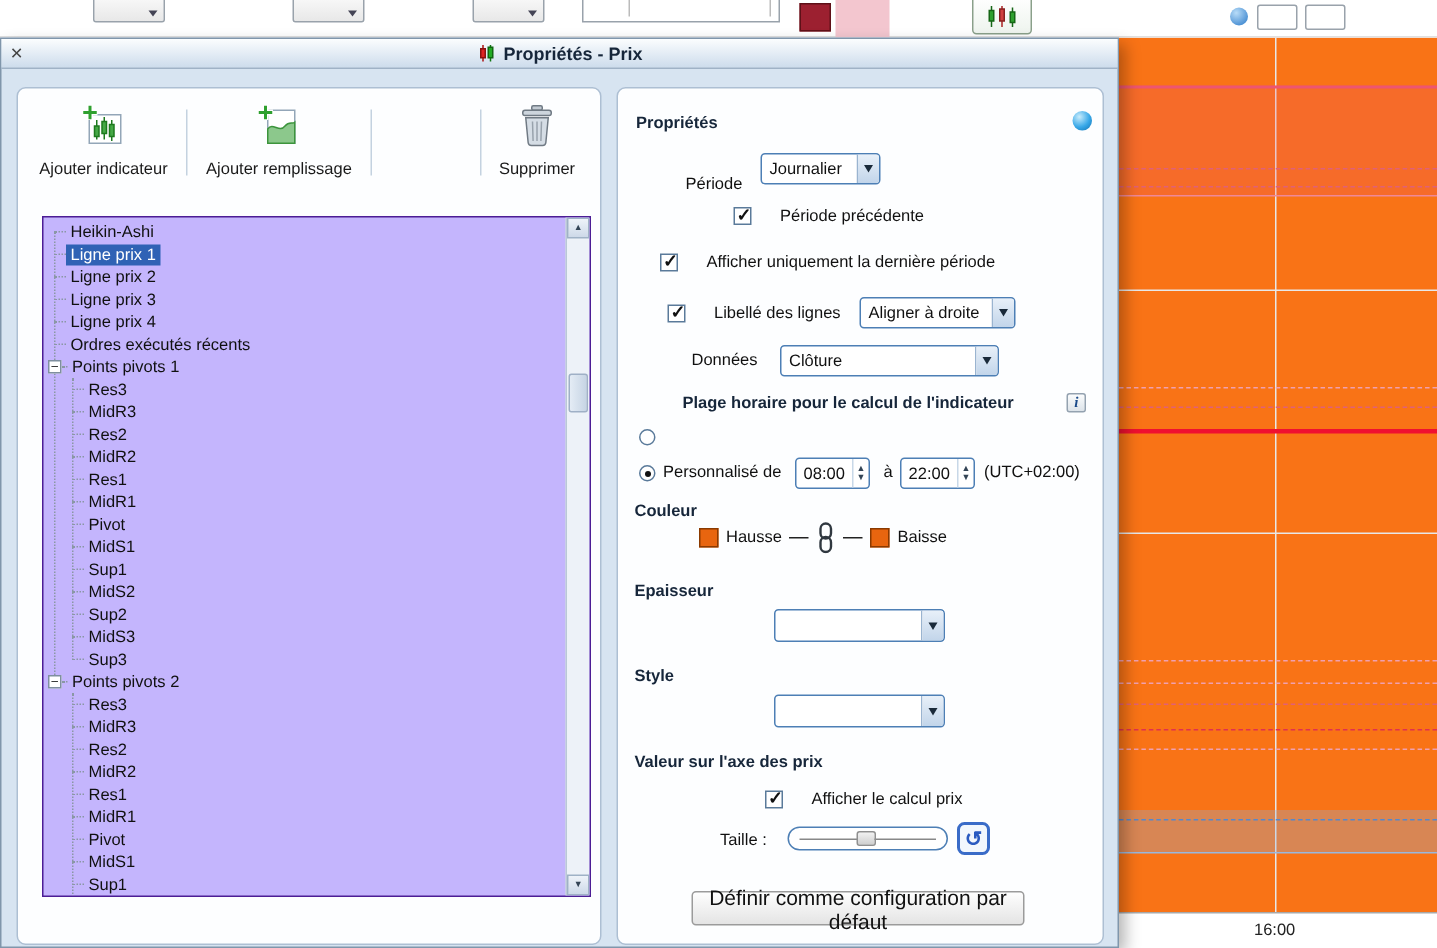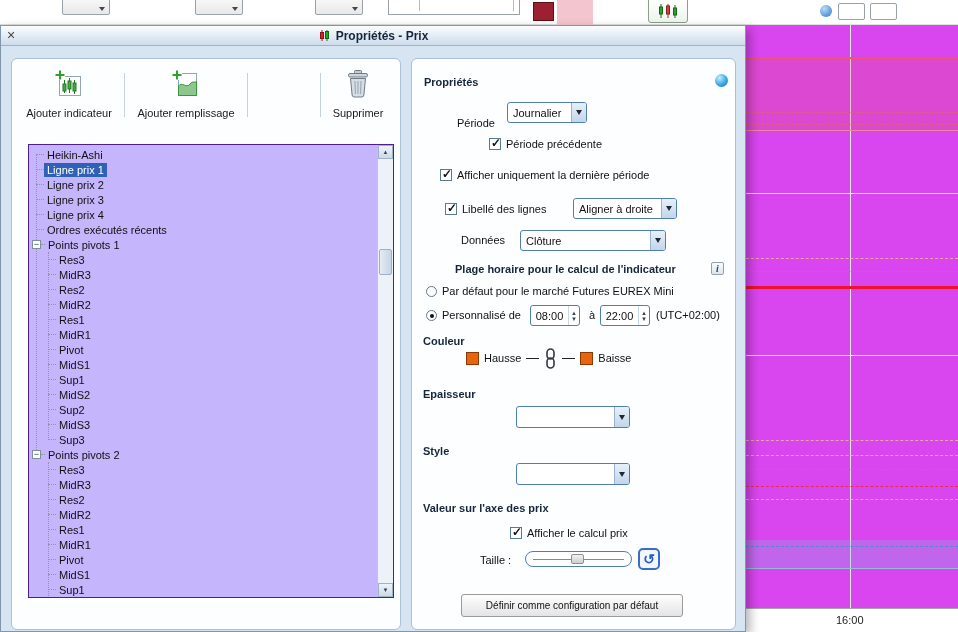--- a/index.html
+++ b/index.html
@@ -13,21 +13,21 @@
   .tsel::after{content:"";position:absolute;right:4px;top:13px;border-left:3px solid transparent;border-right:3px solid transparent;border-top:4px solid #445}
   .twide{position:absolute;left:388px;top:-7px;width:132px;height:22px;background:#fff;border:1px solid #99a2ab}
   .twide i{position:absolute;top:3px;bottom:3px;border-left:1px solid #bbb}
   .tred{position:absolute;left:533px;top:2px;width:21px;height:19px;background:#9c2030;border:1px solid #5e1018}
   .tpink{position:absolute;left:557px;top:0;width:36px;height:25px;background:#f3c6cf}
   .tcandle{position:absolute;left:648px;top:-3px;width:40px;height:26px;background:linear-gradient(#ffffff,#eef4ee);border:1px solid #8aa08a;border-radius:3px;display:flex;align-items:flex-end;justify-content:center;padding-bottom:3px}
   .tdot{position:absolute;left:820px;top:5px;width:12px;height:12px;border-radius:50%;background:radial-gradient(circle at 35% 30%,#b8dcf8,#2878c8)}
   .tf{position:absolute;top:3px;width:27px;height:17px;background:#fff;border:1px solid #99a2ab;border-radius:2px}
 
   
-  .chartbg{position:absolute;left:746px;top:25px;width:212px;height:607px;background:#d946ef;overflow:hidden;z-index:1}
+  .chartbg{position:absolute;left:746px;top:25px;width:212px;height:607px;background:#f97316;overflow:hidden;z-index:1}
   .band{position:absolute;left:0;right:0}
   .cl{position:absolute;left:0;right:0;height:0}
   .vgrid{position:absolute;left:104px;top:0;width:1px;height:583px;background:#e8e8e8}
   .axis{position:absolute;left:0;right:0;top:583px;height:24px;background:#fff;border-top:1px solid #a8a8a8}
   .axis .tlab{position:absolute;left:90px;top:5px;font-size:11px;color:#222}
 
   
   .dialog{position:absolute;left:0;top:25px;width:746px;height:607px;background:#d7e4f1;border:1px solid #8096ab;box-shadow:4px 4px 10px rgba(0,0,0,.3);z-index:3}
   .titlebar{position:relative;height:20px;background:linear-gradient(#fbfdfe,#cddcec);border-bottom:1px solid #9fb2c6;display:flex;align-items:center;justify-content:center;gap:5px}
   .close{position:absolute;left:6px;top:1px;font-size:14px;line-height:16px;color:#444}
@@ -67,42 +67,42 @@
   
   .rp-h{position:absolute;font-weight:bold;font-size:11px;color:#16263a;white-space:nowrap}
   .rp-lbl{position:absolute;font-size:11px;color:#101010;white-space:nowrap}
   .help{position:absolute;left:303px;top:15px;width:13px;height:13px;border-radius:50%;background:radial-gradient(circle at 35% 30%,#c8ecfc,#38a8e8 55%,#1070b0)}
   .dd{position:absolute;height:21px;background:#fff;border:1px solid #4d7fb5;border-radius:3px;display:flex;align-items:center}
   .dd-text{flex:1;padding:0 5px;white-space:nowrap;overflow:hidden}
   .dd-btn{flex:none;width:15px;height:100%;border-left:1px solid #9ab4d0;background:linear-gradient(#e8f0f9,#c2d5ea);display:flex;align-items:center;justify-content:center;border-radius:0 2px 2px 0}
   .dd-btn::before{content:"";border-left:3.5px solid transparent;border-right:3.5px solid transparent;border-top:5px solid #1a2a3a}
   .linesample{margin:0 auto;width:62px;border-top:2px solid #111}
   .linesample.thin{border-top-width:1px}
-  .chk{position:absolute;display:flex;align-items:flex-end;gap:5px;white-space:nowrap}
+  .chk{position:absolute;display:flex;align-items:flex-end;gap:19px;white-space:nowrap}
   .chk .box{flex:none;width:12px;height:12px;background:#fff;border:1px solid #5a7a9a;position:relative}
   .chk .box::before{content:"✓";position:absolute;left:1px;top:-3px;font-size:12px;font-weight:bold;color:#111}
   .rad{position:absolute;width:11px;height:11px;border:1px solid #5a7a9a;border-radius:50%;background:#fff}
   .rad.on::after{content:"";position:absolute;left:2.5px;top:2.5px;width:4px;height:4px;border-radius:50%;background:#111}
   .spin{position:absolute;height:21px;background:#fff;border:1px solid #4d7fb5;border-radius:3px;display:flex;align-items:center}
   .spin-val{flex:1;text-align:center}
   .spin-btns{flex:none;width:11px;height:100%;display:flex;flex-direction:column;align-items:center;justify-content:center;border-left:1px solid #c8d8e8}
   .spin-btns i{font-style:normal;font-size:6px;line-height:6px;color:#345}
   .spin-btns i.up::before{content:"▲"}
   .spin-btns i.dn::before{content:"▼"}
   .colorrow{position:absolute;left:54px;top:292px;height:14px;display:flex;align-items:center;gap:5px}
   .swatch{width:13px;height:13px;background:linear-gradient(#f07a28,#dd5505);border:1px solid #8a3a00;flex:none}
   .cseg{width:13px;border-top:1px solid #222;flex:none}
   .slider{position:absolute;left:113px;top:492px;width:107px;height:16px;border:1px solid #4d7fb5;border-radius:8px;background:#fff}
   .slider .track{position:absolute;left:7px;right:7px;top:7px;border-top:1px solid #888}
   .slider .thumb{position:absolute;left:45px;top:2px;width:13px;height:10px;background:linear-gradient(#f2f2f2,#cfcfcf);border:1px solid #909090;border-radius:2px}
   .reset{position:absolute;left:226px;top:489px;width:22px;height:22px;border:2px solid #3a6cc8;border-radius:5px;background:#f2f7fd;display:flex;align-items:center;justify-content:center}
   .reset::before{content:"↺";font-size:14px;font-weight:bold;color:#2a5ac0}
   .info{position:absolute;left:299px;top:203px;width:13px;height:13px;border:1px solid #94a2b0;border-radius:2px;background:linear-gradient(#fbfcfd,#dde4ea);display:flex;align-items:center;justify-content:center}
   .info::before{content:"i";font-family:"Liberation Serif",serif;font-style:italic;font-weight:bold;font-size:10px;color:#1a4a8a}
-  .defbtn{position:absolute;left:49px;top:535px;width:222px;height:23px;background:linear-gradient(#fefefe,#e4e4e4);border:1px solid #9b9b9b;border-radius:3px;font-size:10px;color:#111;display:flex;align-items:center;justify-content:center;font-family:inherit}
+  .defbtn{position:absolute;left:49px;top:535px;width:222px;height:23px;background:linear-gradient(#fefefe,#e4e4e4);border:1px solid #9b9b9b;border-radius:3px;font-size:14px;color:#111;display:flex;align-items:center;justify-content:center;font-family:inherit}
 </style>
 </head>
 <body>
 
 <div class="screen">
 
   <div class="chartbg">
     <div class="vgrid"></div>
     <div class="axis">
       <span class="tlab">16:00</span>
@@ -378,21 +378,20 @@
       <span class="rp-lbl" style="left:49px;top:175px">Données</span>
       <div class="dd" style="left:108px;top:171px;width:146px">
         <span class="dd-text">Clôture</span>
         <span class="dd-btn"></span>
       </div>
 
       <span class="rp-h" style="left:43px;top:204px">Plage horaire pour le calcul de l'indicateur</span>
       <span class="info"></span>
 
       <span class="rad" style="left:14px;top:227px"></span>
-      <span class="rp-lbl" style="left:30px;top:226px">Par défaut pour le marché Futures EUREX Mini</span>
 
       <span class="rad on" style="left:14px;top:251px"></span>
       <span class="rp-lbl" style="left:30px;top:250px">Personnalisé de</span>
       <div class="spin" style="left:118px;top:246px;width:50px">
         <span class="spin-val">08:00</span>
         <span class="spin-btns">
             <i class="up"></i>
             <i class="dn"></i>
           </span>
       </div>

